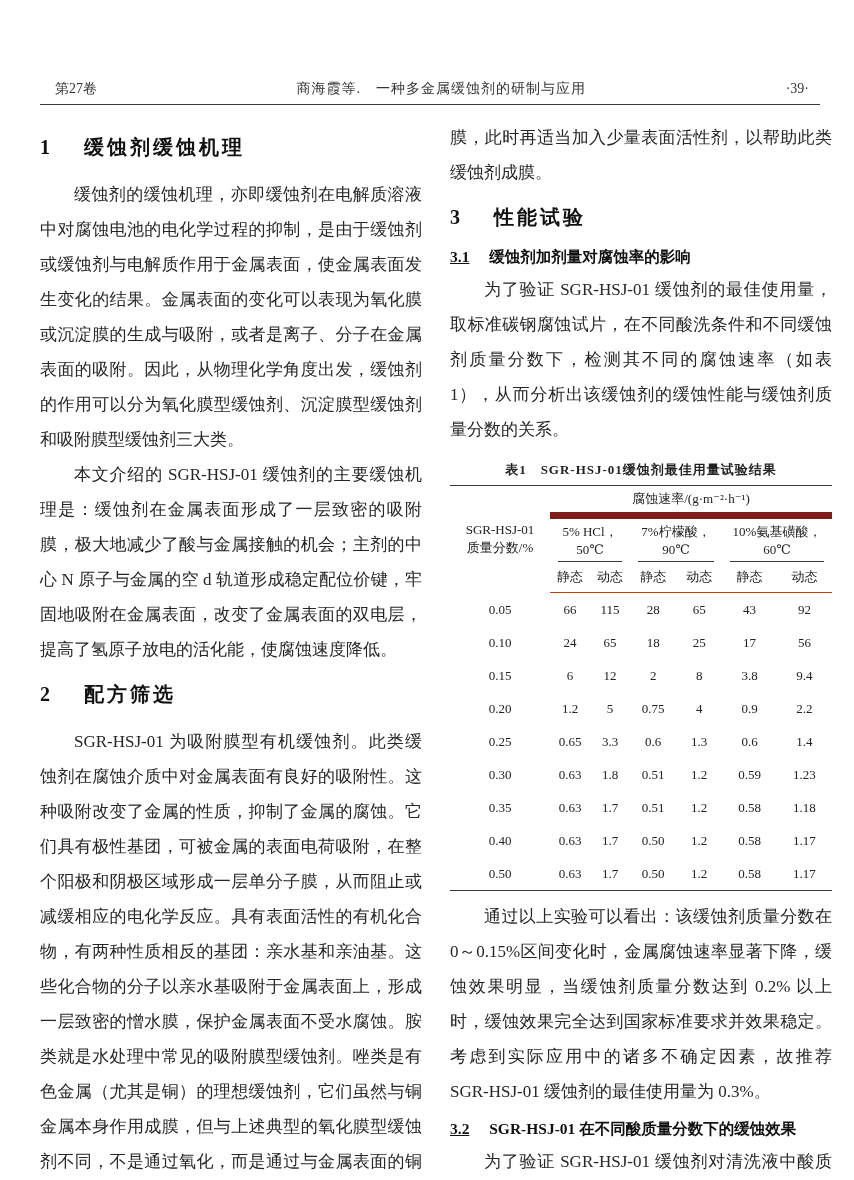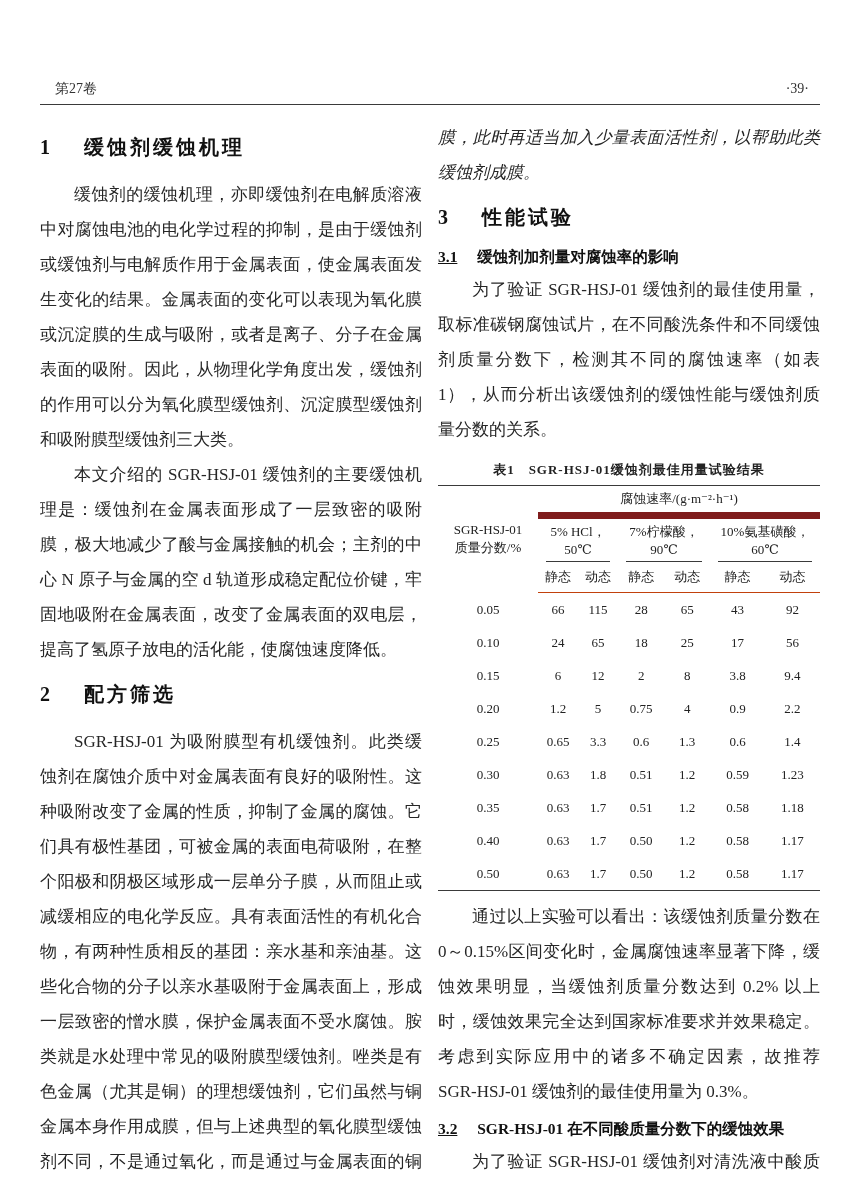--- a/index.html
+++ b/index.html
@@ -20,28 +20,28 @@
     font-size:14px;color:#333;
   }
   .running-header .center{letter-spacing:1px;}
   .header-rule{
     position:absolute;top:104px;left:40px;right:34px;
     border-top:1.5px solid #3a3a3a;
   }
   
   .columns{
     position:absolute;top:120px;left:40px;right:34px;bottom:20px;
-    display:flex;gap:16px;
+    display:flex;gap:28px;
   }
   .col{width:382px;flex:0 0 382px;}
   p.body{
     font-size:17px;line-height:35px;margin:0;
     text-align:justify;text-indent:2em;color:#262626;
   }
-  p.body.noindent{text-indent:0;font-style:italic;}
+  p.body.noindent{text-indent:0;}
   h2.sec{
     font-size:20px;font-weight:bold;color:#111;
     margin:14px 0 16px 0;letter-spacing:3px;
   }
   h2.sec .num{margin-right:26px;letter-spacing:0;}
   h3.subsec{
     font-size:15.5px;font-weight:bold;color:#111;
     margin:10px 0 4px 0;
   }
   h3.subsec .num{margin-right:16px;text-decoration:underline;}
@@ -70,20 +70,21 @@
   tr.subhead th{padding:5px 0 6px 0;border-bottom:1px solid #c2410c;}
   table.t1 td{padding:8px 1px 7px 1px;}
 </style>
 </head>
 <body>
 
 <div class="page">
 
   <div class="running-header">
     <span class="left">第27卷</span>
+    <span class="center">商海霞等.　一种多金属缓蚀剂的研制与应用</span>
     <span class="right">·39·</span>
   </div>
   <div class="header-rule"></div>
 
   <div class="columns">
 
     <section class="col">
       <h2 class="sec">
         <span class="num">1</span>
         <span>缓蚀剂缓蚀机理</span>

